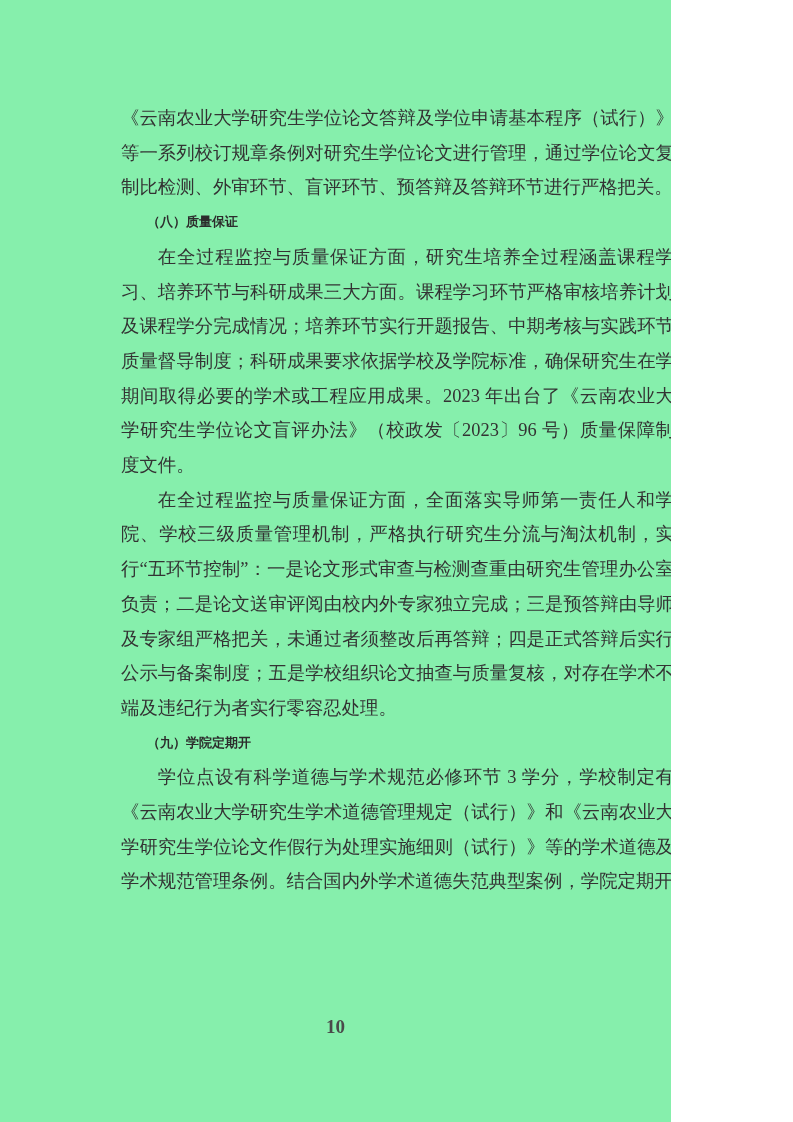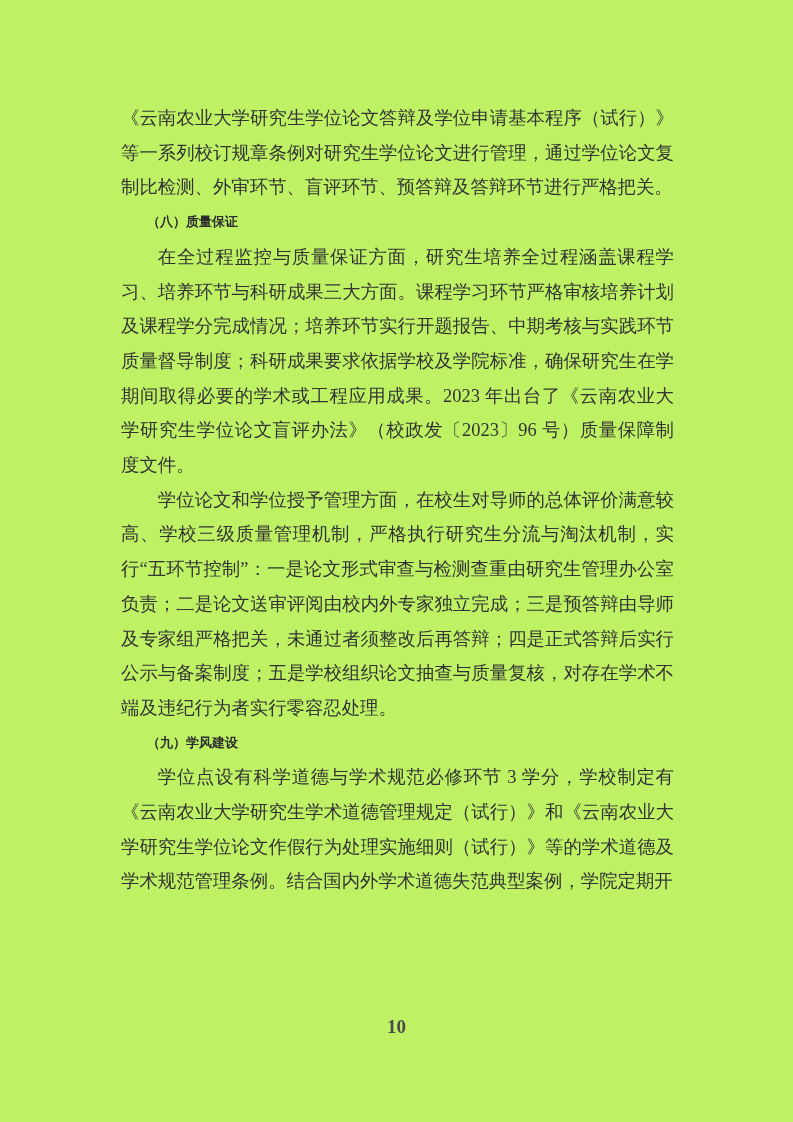--- a/index.html
+++ b/index.html
@@ -3,23 +3,23 @@
 <meta charset="utf-8">
 <style>
   * { margin: 0; padding: 0; box-sizing: border-box; }
 
   html, body {
     background: #ffffff;
   }
 
   .page {
     position: relative;
-    width: 793px;
+    width: 671px;
     height: 1122px;
-    background: #bef264;
+    background: #86efac;
     overflow: hidden;
     font-family: "Liberation Serif", "DejaVu Serif", serif;
   }
 
   .content {
     position: absolute;
     left: 121px;
     top: 101px;
     width: 553px;
     color: #333333;
@@ -64,24 +64,24 @@
 <div class="page">
 
   <div class="content">
 
     <p class="para no-indent">《云南农业大学研究生学位论文答辩及学位申请基本程序（试行）》等一系列校订规章条例对研究生学位论文进行管理，通过学位论文复制比检测、外审环节、盲评环节、预答辩及答辩环节进行严格把关。</p>
 
     <h2 class="heading">（八）质量保证</h2>
 
     <p class="para">在全过程监控与质量保证方面，研究生培养全过程涵盖课程学习、培养环节与科研成果三大方面。课程学习环节严格审核培养计划及课程学分完成情况；培养环节实行开题报告、中期考核与实践环节质量督导制度；科研成果要求依据学校及学院标准，确保研究生在学期间取得必要的学术或工程应用成果。2023 年出台了《云南农业大学研究生学位论文盲评办法》（校政发〔2023〕96 号）质量保障制度文件。</p>
 
-    <p class="para">学位论文和学位授予管理方面，在校生对导师的总体评价满意较高、学校三级质量管理机制，严格执行研究生分流与淘汰机制，实行“五环节控制”：一是论文形式审查与检测查重由研究生管理办公室负责；二是论文送审评阅由校内外专家独立完成；三是预答辩由导师及专家组严格把关，未通过者须整改后再答辩；四是正式答辩后实行公示与备案制度；五是学校组织论文抽查与质量复核，对存在学术不端及违纪行为者实行零容忍处理。</p>
+    <p class="para">在全过程监控与质量保证方面，全面落实导师第一责任人和学院、学校三级质量管理机制，严格执行研究生分流与淘汰机制，实行“五环节控制”：一是论文形式审查与检测查重由研究生管理办公室负责；二是论文送审评阅由校内外专家独立完成；三是预答辩由导师及专家组严格把关，未通过者须整改后再答辩；四是正式答辩后实行公示与备案制度；五是学校组织论文抽查与质量复核，对存在学术不端及违纪行为者实行零容忍处理。</p>
 
 
-    <h2 class="heading">（九）学风建设</h2>
+    <h2 class="heading">（九）学院定期开</h2>
 
     <p class="para">学位点设有科学道德与学术规范必修环节 3 学分，学校制定有《云南农业大学研究生学术道德管理规定（试行）》和《云南农业大学研究生学位论文作假行为处理实施细则（试行）》等的学术道德及学术规范管理条例。结合国内外学术道德失范典型案例，学院定期开</p>
 
   </div>
 
   <div class="page-number">10</div>
 
 </div>
 
 </body></html>

